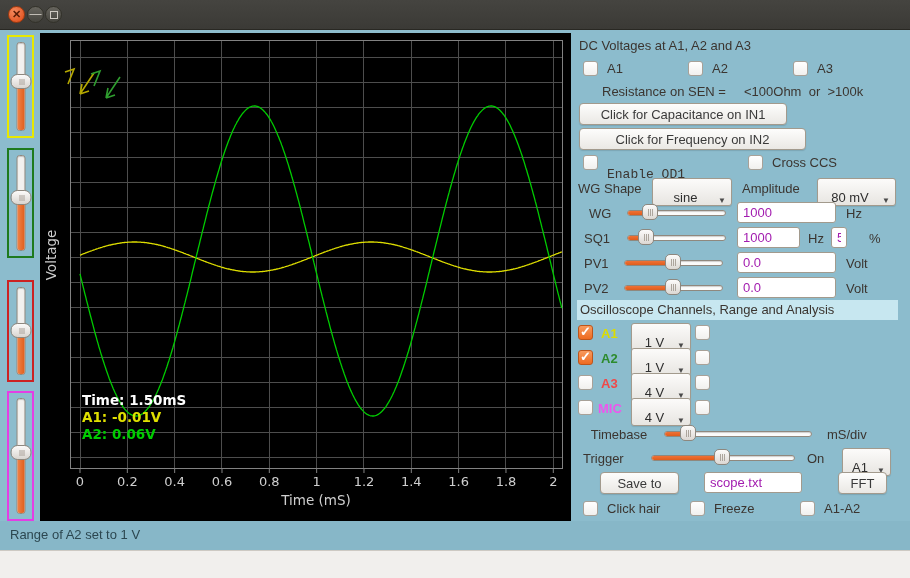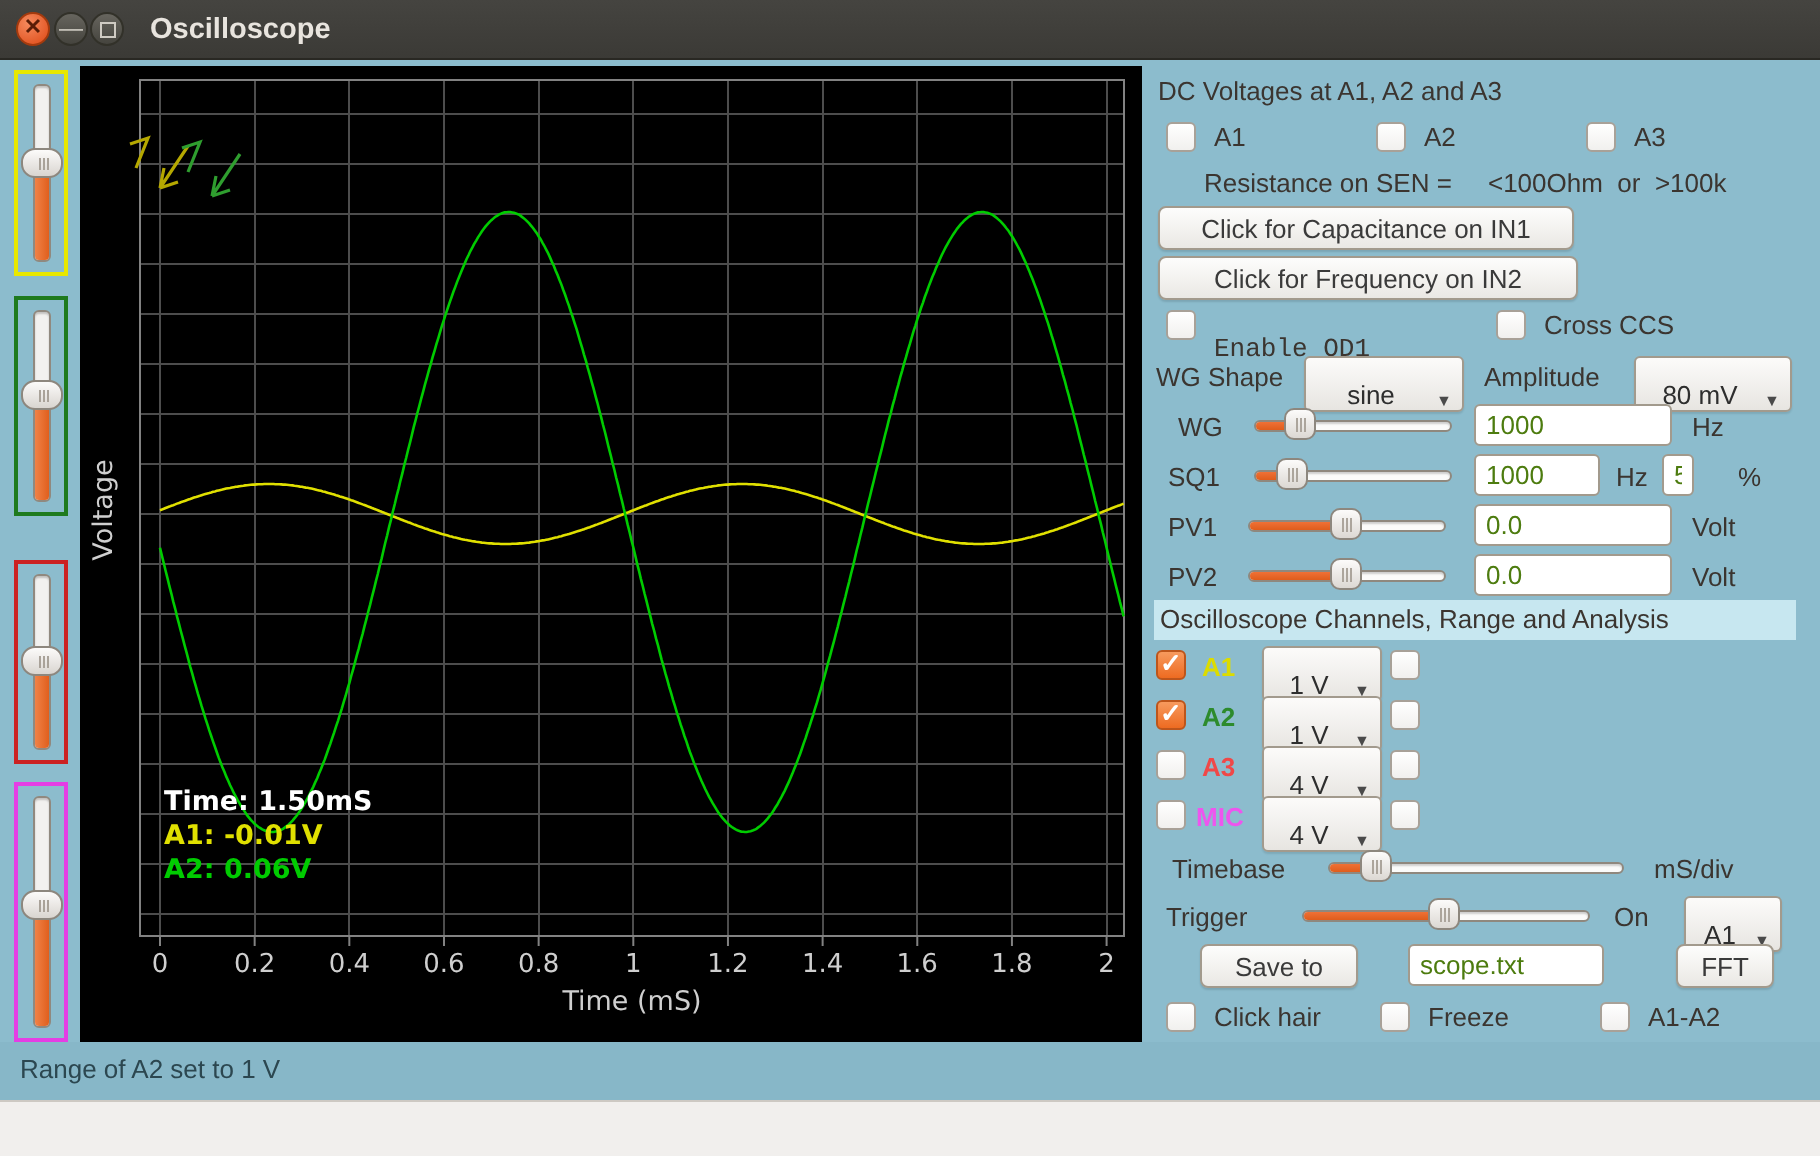--- a/index.html
+++ b/index.html
@@ -28,26 +28,26 @@
   .vtrough{position:absolute;left:50%;transform:translateX(-50%);top:5px;bottom:5px;width:7px;
     background:#f2f1ef;border:1px solid #90897f;border-radius:3px;box-shadow:inset 0 1px 1px rgba(0,0,0,.2);}
   .vfill{position:absolute;left:0;right:0;bottom:0;top:var(--pos);
     background:linear-gradient(90deg,#f08247,#e05f1d);border-radius:2px;}
   .vthumb{position:absolute;left:50%;transform:translateX(-50%);top:calc(var(--pos) - 8px);
     width:21px;height:15px;background:linear-gradient(#fcfbfa,#d9d5d0);
     border:1px solid #8d877e;border-radius:7px;box-sizing:border-box;}
   .vthumb::after{content:"";position:absolute;left:8px;top:4px;width:1px;height:6px;background:#a9a299;
     box-shadow:2px 0 #a9a299,4px 0 #a9a299;}
   
-  .lbl{position:absolute;font-size:13px;color:#3b3530;white-space:pre;}
+  .lbl{position:absolute;font-size:13px;color:#3b3530;white-space:pre;text-align:center;}
   .btn{position:absolute;display:flex;align-items:center;justify-content:center;
     background:linear-gradient(#fdfdfc,#eae8e4);border:1px solid #a29a8d;border-radius:4px;
     font-size:13px;color:#3a3a3a;box-sizing:border-box;box-shadow:0 1px 1px rgba(0,0,0,.12);text-align:center;}
   .tin{position:absolute;height:21px;background:#fff;border:1px solid #a29a8d;border-radius:3px;
-    font-family:"Liberation Sans",sans-serif;font-size:13px;color:#4d7c0f;padding:0 5px;box-sizing:border-box;outline:none;}
+    font-family:"Liberation Sans",sans-serif;font-size:13px;color:#a21caf;padding:0 5px;box-sizing:border-box;outline:none;}
   .combo{position:absolute;height:28px;display:flex;align-items:flex-end;
     background:linear-gradient(#fcfbfa,#e7e5e1);border:1px solid #a29a8d;border-radius:3px;
     font-size:13px;color:#2e2e2e;box-sizing:border-box;box-shadow:0 1px 1px rgba(0,0,0,.1);}
   .combo .val{flex:1;text-align:center;}
   .combo .arr{width:13px;color:#4a4a4a;font-size:8px;}
   .cb{position:absolute;width:15px;height:15px;background:linear-gradient(#ffffff,#f1f0ee);
     border:1px solid #a8a198;border-radius:3px;box-sizing:border-box;}
   .cb.checked{background:linear-gradient(#f79a5e,#ee6b21);border-color:#bd551b;}
   .cb.checked::after{content:"✓";position:absolute;left:1px;top:-2px;color:#fff;font-size:13px;font-weight:bold;}
   .hslider{position:absolute;height:17px;}
@@ -71,21 +71,20 @@
 <div class="titlebar">
   <div class="wbtn close">
       <span class="g">✕</span>
     </div>
   <div class="wbtn min">
       <span class="g">—</span>
     </div>
   <div class="wbtn max">
       <span class="sq"></span>
     </div>
-  <div class="wtitle">Oscilloscope</div>
 </div>
 
 <div class="vslider" style="top: 35px; height: 103px; border-color: rgb(232, 232, 0); --pos: 45%;">
   <div class="vtrough">
       <div class="vfill"></div>
     </div>
   <div class="vthumb"></div>
 </div>
 <div class="vslider" style="top: 148px; height: 110px; border-color: rgb(30, 122, 30); --pos: 45%;">
   <div class="vtrough">
@@ -184,21 +183,21 @@
 <span class="cb" style="left:583px;top:61px;"></span>
 <div class="lbl" style="left:607px;top:61px;">A1</div>
 <span class="cb" style="left:688px;top:61px;"></span>
 <div class="lbl" style="left:712px;top:61px;">A2</div>
 <span class="cb" style="left:793px;top:61px;"></span>
 <div class="lbl" style="left:817px;top:61px;">A3</div>
 
 <div class="lbl" style="left:602px;top:84px;">Resistance on SEN =     &lt;100Ohm  or  &gt;100k</div>
 
 <div class="btn" style="left:579px;top:103px;width:208px;height:22px;">Click for Capacitance on IN1</div>
-<div class="btn" style="left:579px;top:128px;width:210px;height:22px;">Click for Frequency on IN2</div>
+<div class="btn" style="left:579px;top:128px;width:227px;height:22px;">Click for Frequency on IN2</div>
 
 <span class="cb" style="left:583px;top:155px;"></span>
 <div class="lbl" style="left:607px;top:167px;font-family:Liberation Mono, monospace;">Enable OD1</div>
 <span class="cb" style="left:748px;top:155px;"></span>
 <div class="lbl" style="left:772px;top:155px;">Cross CCS</div>
 
 <div class="lbl" style="left:578px;top:181px;">WG Shape</div>
 <div class="combo" style="left:652px;top:178px;width:80px;">
   <span class="val">sine</span>
   <span class="arr">▼</span>

